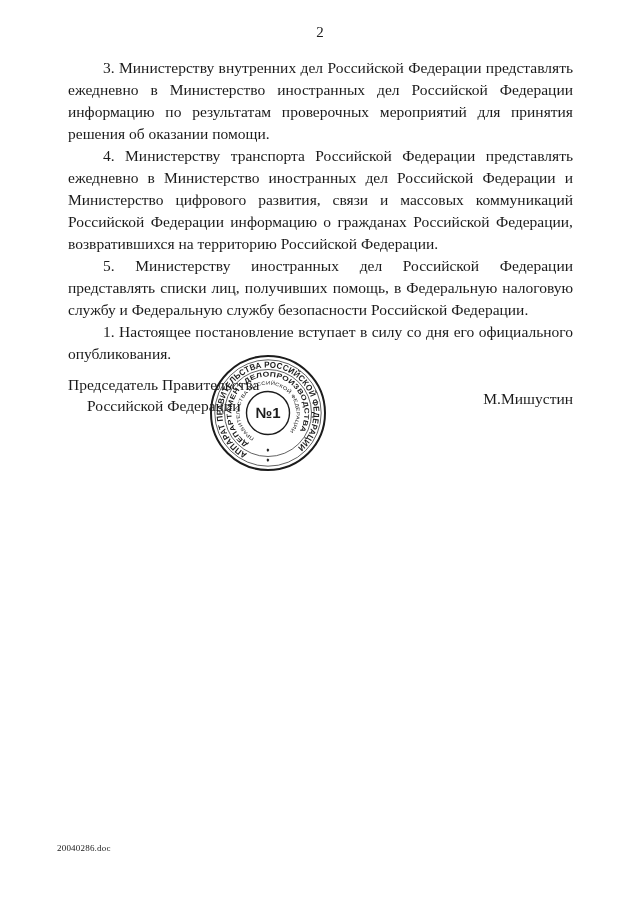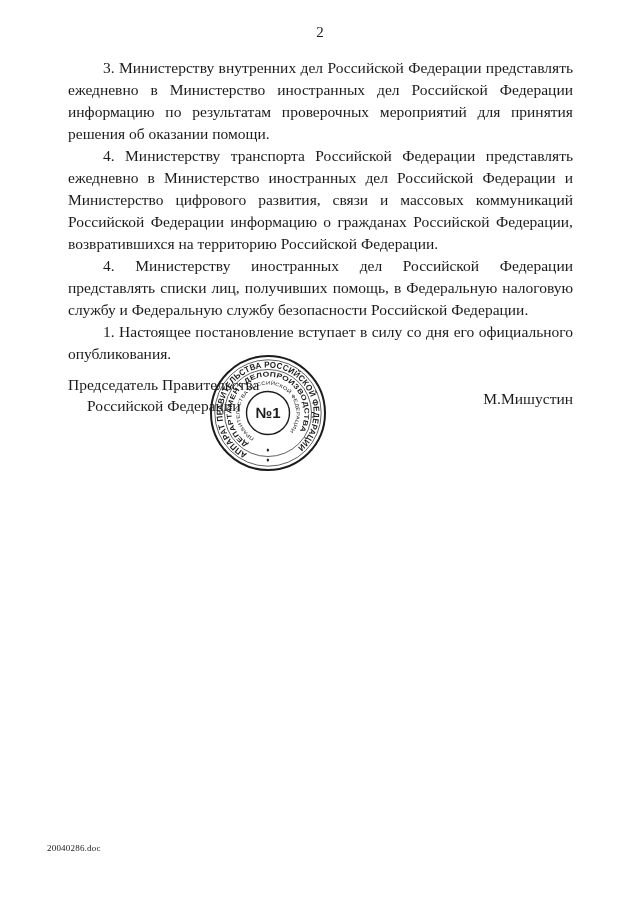--- a/index.html
+++ b/index.html
@@ -90,37 +90,37 @@
   .stamp-center-text {
     font-family: "Liberation Serif", "DejaVu Serif", serif;
     font-size: 15px;
     font-weight: bold;
   }
   .stamp-diamond {
     font-size: 6.5px;
   }
   .footer-filename {
     position: absolute;
-    left: 47px;
+    left: 57px;
     top: 843px;
     font-size: 9px;
     letter-spacing: 0.2px;
   }
 </style>
 </head>
 <body>
 
 <div class="page">
 
   <div class="page-number">2</div>
 
   <div class="body-text">
     <p>3. Министерству внутренних дел Российской Федерации представлять ежедневно в Министерство иностранных дел Российской Федерации информацию по результатам проверочных мероприятий для принятия решения об оказании помощи.</p>
     <p>4. Министерству транспорта Российской Федерации представлять ежедневно в Министерство иностранных дел Российской Федерации и Министерство цифрового развития, связи и массовых коммуникаций Российской Федерации информацию о гражданах Российской Федерации, возвратившихся на территорию Российской Федерации.</p>
-    <p>4. Министерству иностранных дел Российской Федерации представлять списки лиц, получивших помощь, в Федеральную налоговую службу и Федеральную службу безопасности Российской Федерации.</p>
+    <p>5. Министерству иностранных дел Российской Федерации представлять списки лиц, получивших помощь, в Федеральную налоговую службу и Федеральную службу безопасности Российской Федерации.</p>
     <p>1. Настоящее постановление вступает в силу со дня его официального опубликования.</p>
   </div>
 
   <div class="signature">
     <div class="sig-row">
       <div class="sig-title">
         <div>Председатель Правительства</div>
         <div>Российской Федерации</div>
       </div>
       <div class="sig-name">М.Мишустин</div>

